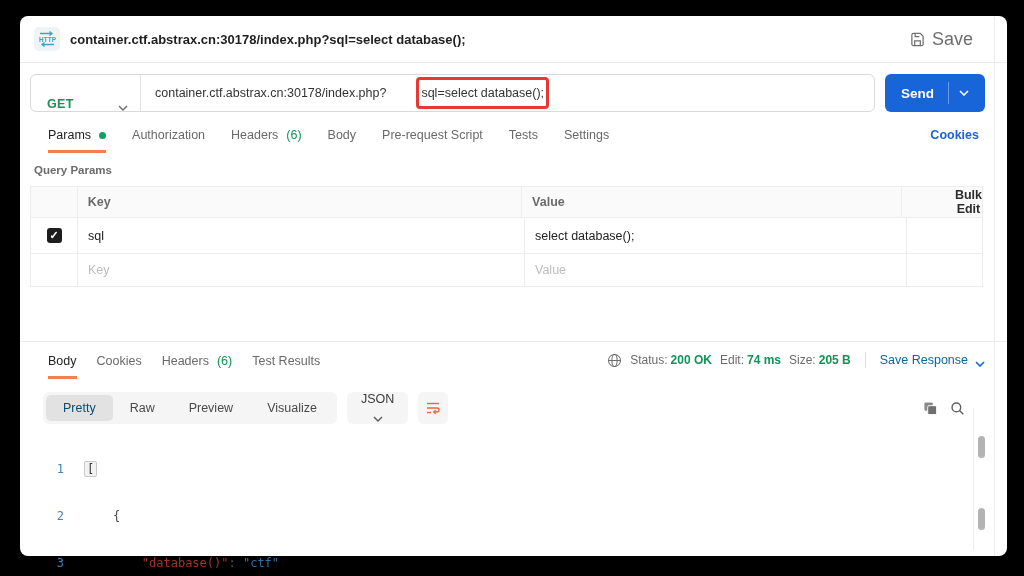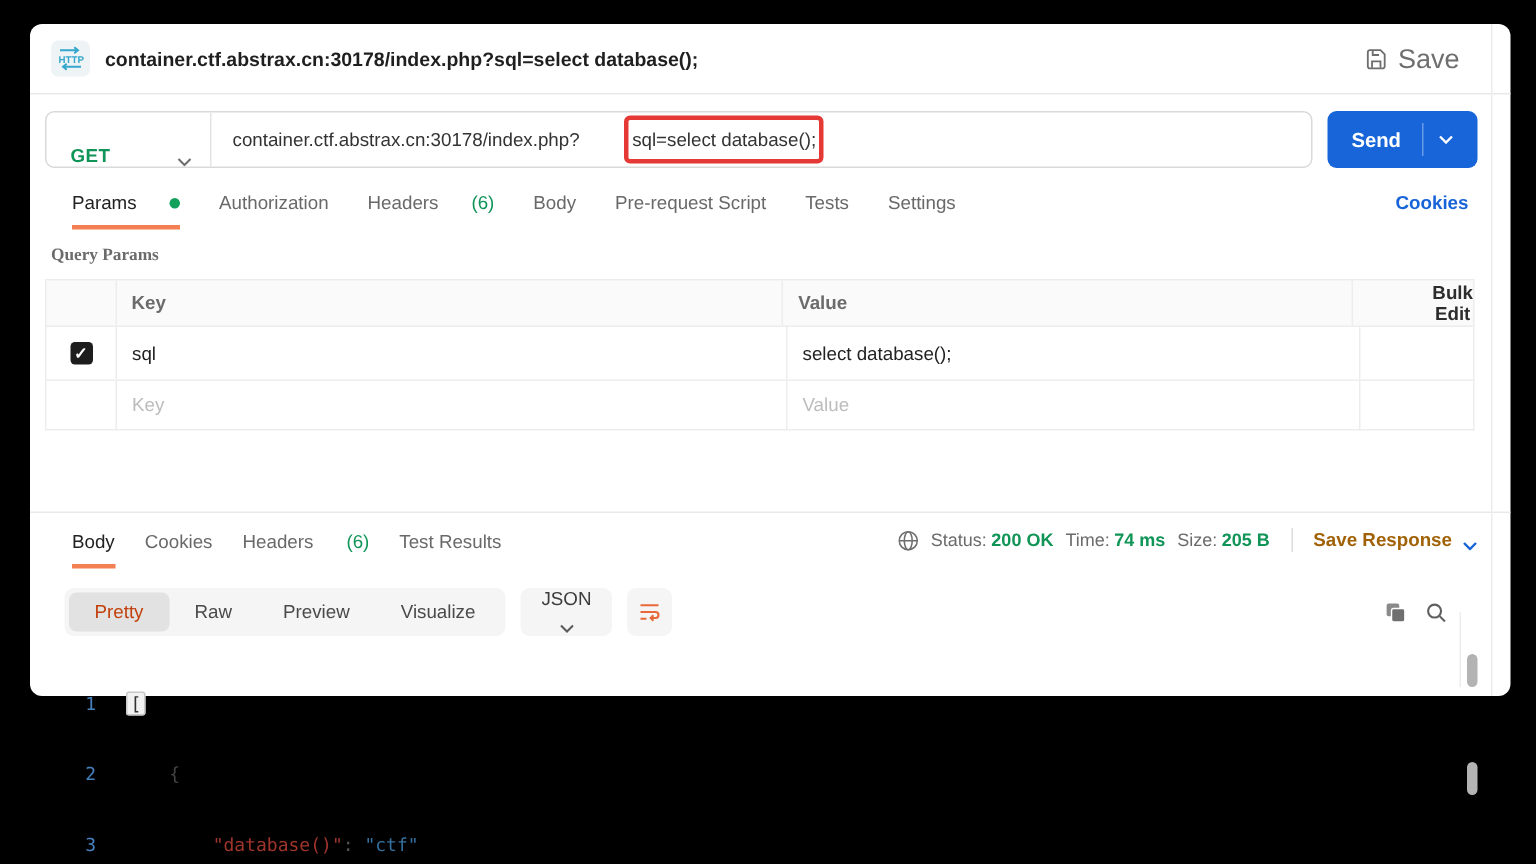--- a/index.html
+++ b/index.html
@@ -1,18 +1,18 @@
 <!DOCTYPE html>
 <html><head>
 <meta charset="utf-8">
 <style>
   * { margin:0; padding:0; box-sizing:border-box; }
   html,body { width:1024px; height:576px; background:#000; overflow:hidden;
               font-family:"Liberation Sans", sans-serif; }
-  .card { position:absolute; left:20px; top:16px; width:987px; height:448px;
+  .card { position:absolute; left:20px; top:16px; width:987px; height:540px;
           background:#fff; border-radius:8px; }
 
   
   .topbar { position:absolute; left:0; top:0; right:0; height:47px;
             border-bottom:1px solid #e9e9e9; display:flex; align-items:center;
             padding:0 34px 0 14px; }
   .http-badge { width:26px; height:24px; background:#eef3f6; border-radius:5px;
                 display:flex; align-items:center; justify-content:center; flex:0 0 auto; }
   .req-title { margin-left:10px; font-size:13px; font-weight:700; color:#1f1f1f; }
   .save-btn { margin-left:auto; display:flex; align-items:center; gap:7px;
@@ -33,28 +33,28 @@
                border:3px solid #e53935; border-radius:4px; pointer-events:none; }
   .send { margin-left:10px; width:100px; height:38px; background:#1765d8; border:none;
           border-radius:6px; color:#fff; display:flex; align-items:center;
           justify-content:center; gap:0; cursor:pointer; font-family:inherit; }
   .send b { font-size:13.5px; font-weight:700; }
   .send .vsep { width:1px; height:22px; background:rgba(255,255,255,.35); margin:0 10px 0 14px; }
 
   
   .tabs-row { position:absolute; left:28px; top:112px; right:28px; height:30px;
               display:flex; align-items:flex-start; gap:26px; font-size:12.5px; color:#696969; }
-  .rtab { padding-bottom:8px; cursor:pointer; display:flex; align-items:center; gap:22px; }
+  .rtab { padding-bottom:8px; cursor:pointer; display:flex; align-items:center; gap:8px; }
   .rtab.active { color:#222; border-bottom:3px solid #f47f53; }
   .dot { width:7px; height:7px; border-radius:50%; background:#12a05c; display:inline-block; }
   .cnt { color:#109457; }
   .cookies-link { margin-left:auto; color:#1764d8; font-weight:700; cursor:pointer; }
 
   
-  .qp-label { position:absolute; left:14px; top:148px; font-size:11.5px; font-weight:700; color:#6b6b6b;font-family:Liberation Serif, serif; }
+  .qp-label { position:absolute; left:14px; top:148px; font-size:11.5px; font-weight:700; color:#6b6b6b; }
   .qp-table { position:absolute; left:10px; top:170px; width:953px; font-size:12.5px; }
   .qp-row { display:flex; border:1px solid #ededed; border-top:none; align-items:center; }
   .qp-row.head { border-top:1px solid #ededed; height:32px; background:#fafafa; color:#6b6b6b; font-weight:600; }
   .qp-row.r1 { height:36px; color:#222; }
   .qp-row.r2 { height:33px; color:#bcbcbc; }
   .c-check { width:47px; align-self:stretch; border-right:1px solid #ededed;
              display:flex; align-items:center; justify-content:center; }
   .c-key { width:446px; padding-left:10px; }
   .c-val { width:382px; padding-left:10px; border-left:1px solid #ededed; align-self:stretch;
            display:flex; align-items:center; }
@@ -68,31 +68,31 @@
 
   
   .resp-sep { position:absolute; left:0; right:0; top:325px; border-top:1px solid #e9e9e9; }
   .resp-tabs { position:absolute; left:28px; top:338px; right:22px; height:28px;
                display:flex; align-items:flex-start; gap:20px; font-size:12.5px; color:#696969; }
   .resp-tabs .rtab.active { color:#222; }
   .resp-right { margin-left:auto; display:flex; align-items:center; gap:8px; margin-top:-2px; }
   .kv { color:#6b6b6b; font-size:12px; }
   .kv b { color:#109457; font-weight:600; margin-left:3px; }
   .stat-sep { width:1px; height:16px; background:#dcdcdc; margin:0 6px; }
-  .save-resp { color:#a16207; font-weight:700; font-size:12.5px; display:flex;
+  .save-resp { color:#0369a1; font-weight:400; font-size:12.5px; display:flex;
                align-items:flex-end; gap:7px; cursor:pointer; }
 
   
   .vtoolbar { position:absolute; left:23px; top:376px; right:22px; height:32px;
               display:flex; align-items:center; }
   .segment { background:#f5f5f5; border-radius:6px; height:32px; display:flex;
              align-items:center; padding:3px; }
   .seg-item { padding:0 17px; height:26px; display:flex; align-items:center;
               border-radius:5px; font-size:12.5px; color:#4a4a4a; cursor:pointer; }
-  .seg-item.active { background:#e2e2e2; color:#c2410c; }
+  .seg-item.active { background:#e2e2e2; color:#0c4a6e; }
   .json-btn { margin-left:10px; background:#f5f5f5; border-radius:6px; height:32px;
               display:flex; align-items:center; gap:10px; padding:0 14px;
               font-size:12.5px; color:#3c3c3c; cursor:pointer;flex-direction:column; }
   .wrap-btn { margin-left:10px; background:#f5f5f5; border-radius:6px; width:30px; height:32px;
               display:flex; align-items:center; justify-content:center; cursor:pointer; }
   .vt-icons { margin-left:auto; display:flex; align-items:center; gap:12px; padding-right:20px; }
 
   
   .code { position:absolute; left:0; top:416px; right:40px;
           font-family:"DejaVu Sans Mono", monospace; font-size:12px; white-space:pre; }
@@ -232,21 +232,21 @@
 
     <div class="resp-right">
       <span>
         <svg width="15" height="15" viewBox="0 0 16 16" fill="none" stroke="#6e6e6e" stroke-width="1.1">
           <circle cx="8" cy="8" r="6.4"></circle>
           <ellipse cx="8" cy="8" rx="2.8" ry="6.4"></ellipse>
           <path d="M1.6 8 H14.4"></path>
         </svg>
       </span>
       <span class="kv"><span>Status:</span><b>200 OK</b></span>
-      <span class="kv"><span>Time:</span><b>74 ms</b></span>
+      <span class="kv"><span>Edit:</span><b>74 ms</b></span>
       <span class="kv"><span>Size:</span><b>205 B</b></span>
       <span class="stat-sep"></span>
       <span class="save-resp">
         <span>Save Response</span>
         <svg width="10" height="6" viewBox="0 0 10 6" fill="none" stroke="#1764d8" stroke-width="1.6">
             <path d="M1 1 L5 5 L9 1"></path>
           </svg>
       </span>
     </div>
   </div>

